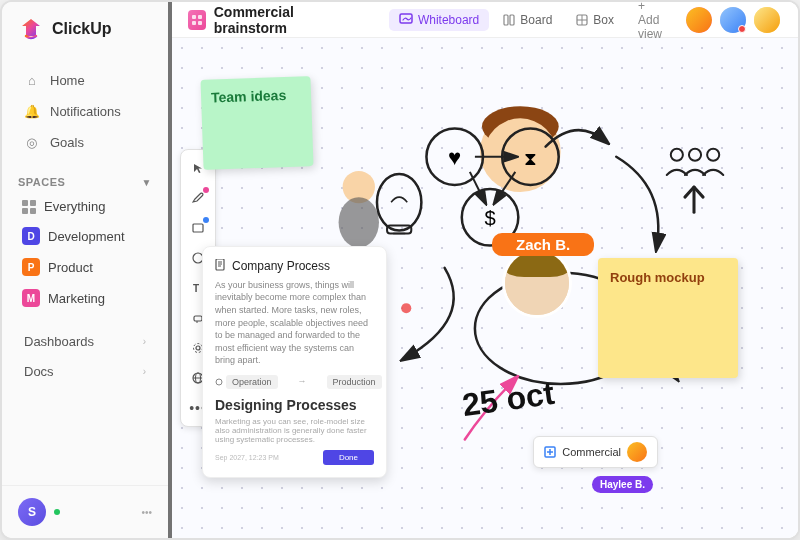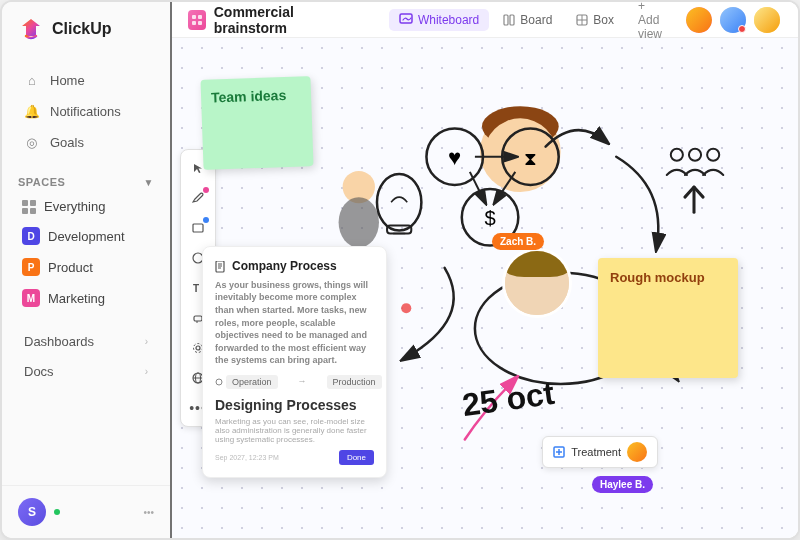--- a/index.html
+++ b/index.html
@@ -18,21 +18,21 @@
       border: 2px solid #e0e0e0;
       display: flex;
       overflow: hidden;
       box-shadow: 0 4px 20px rgba(0,0,0,0.15);
     }
     
     .sidebar {
       width: 170px;
       min-width: 170px;
       background: #fafafa;
-      border-right: 2px solid #737373;
+      border-right: 4px solid #737373;
       display: flex;
       flex-direction: column;
       padding: 0;
     }
     .logo-area {
       padding: 14px 16px;
       display: flex;
       align-items: center;
       gap: 8px;
     }
@@ -261,33 +261,32 @@
       left: 30px;
       width: 185px;
       background: white;
       border-radius: 8px;
       box-shadow: 0 4px 12px rgba(0,0,0,0.15);
       padding: 12px;
       border: 1px solid #eee;
     }
     .process-card-title {
       font-size: 12px;
-      font-weight: 700;
+      font-weight: 400;
       color: #222;
       margin-bottom: 6px;
       display: flex;
-      align-items: flex-end;
+      align-items: flex-start;
       gap: 5px;
     }
     .process-card-text {
       font-size: 9px;
       color: #888;
       line-height: 1.4;
       margin-bottom: 8px;
-      font-weight: bold;
     }
     .process-card-tags {
       display: flex;
       gap: 20px;
       margin-bottom: 8px;
     }
     .tag {
       font-size: 9px;
       padding: 2px 6px;
       border-radius: 3px;
@@ -302,32 +301,32 @@
     }
     .process-card-footer {
       font-size: 8px;
       color: #aaa;
       margin-bottom: 6px;
     }
     .progress-btn {
       background: #4f46e5;
       color: white;
       font-size: 8px;
-      padding: 3px 8px;
+      padding: 3px 16px;
       border-radius: 3px;
       display: inline-block;
     }
     
     .name-badge {
       position: absolute;
       background: #f97316;
       color: white;
-      font-size: 10px;
+      font-size: 15px;
       font-weight: 600;
-      padding: 3px 8px;
+      padding: 3px 24px;
       border-radius: 10px;
     }
     
     .treatment-badge {
       position: absolute;
       background: white;
       border: 1px solid #e0e0e0;
       border-radius: 6px;
       padding: 5px 10px;
       font-size: 11px;
@@ -719,21 +718,21 @@
       <div class="oct-text">
         <span>25 oct</span>
       </div>
 
       <div class="treatment-badge" style="bottom:70px;right:140px;">
         <svg width="12" height="12" viewBox="0 0 12 12">
           <rect x="1" y="1" width="10" height="10" rx="1" fill="none" stroke="#3b82f6" stroke-width="1.5"></rect>
           <line x1="6" y1="3" x2="6" y2="9" stroke="#3b82f6" stroke-width="1.5"></line>
           <line x1="3" y1="6" x2="9" y2="6" stroke="#3b82f6" stroke-width="1.5"></line>
         </svg>
-        <span>Treatment</span>
+        <span>Commercial</span>
         <div style="width:20px;height:20px;border-radius:50%;background:linear-gradient(135deg,#fbbf24,#f97316);flex-shrink:0;"></div>
       </div>
 
       <div class="haylee-badge" style="bottom:45px;right:145px;">
         <span>Haylee B.</span>
       </div>
 
     </div>
   </div>
 </div>

